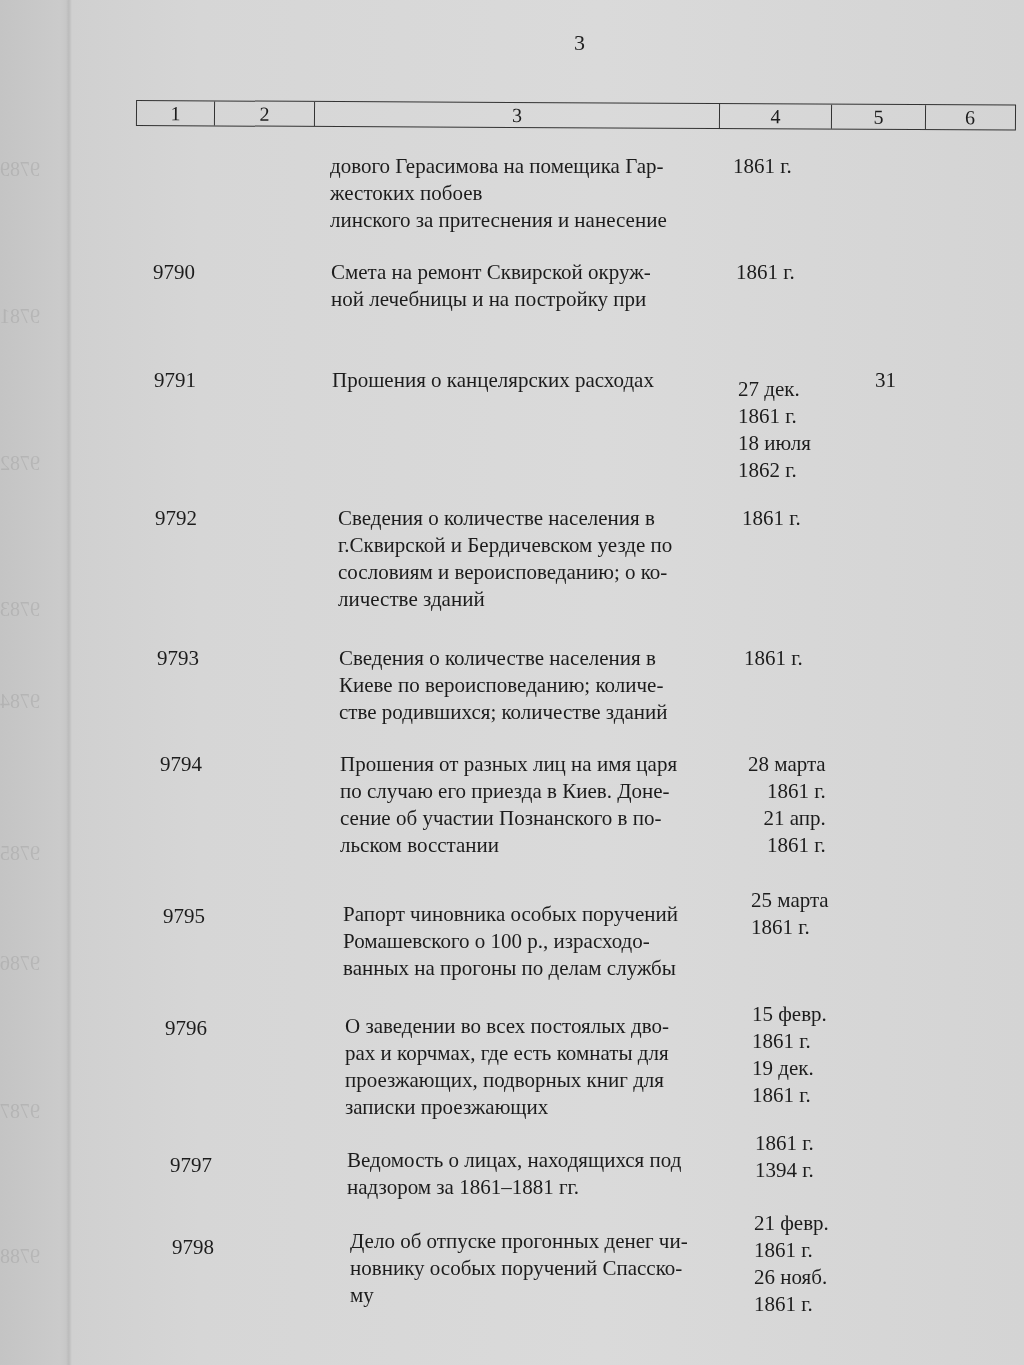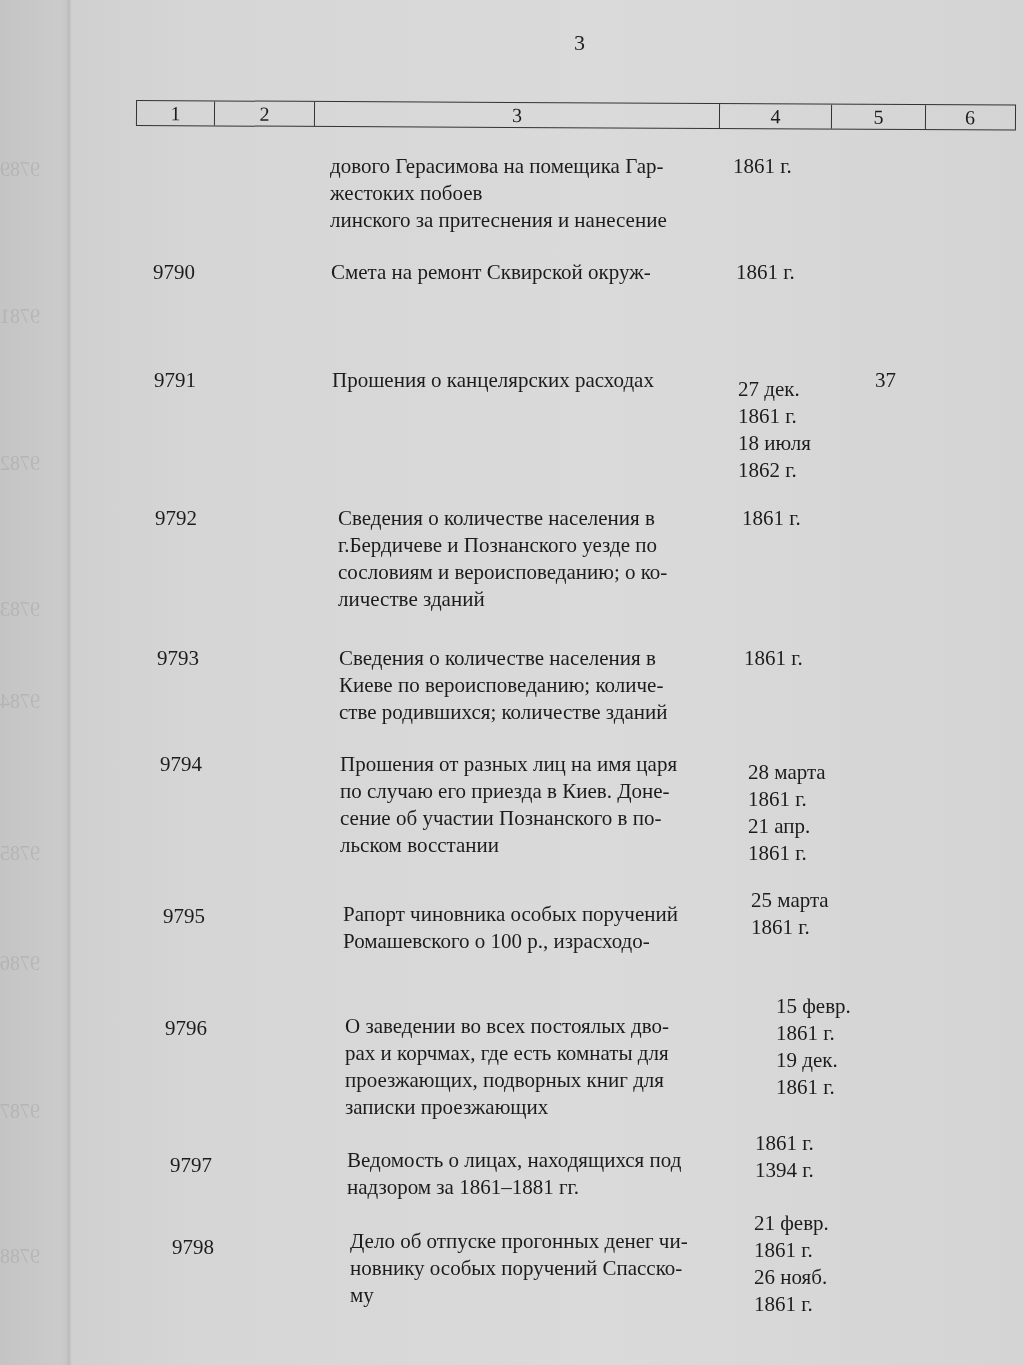--- a/index.html
+++ b/index.html
@@ -124,45 +124,46 @@
   </div>
   <div class="dates" style="left:580px; top:0;">
     <div>1861 г.</div>
   </div>
 </div>
 
 <div class="entry" style="left:153px; top:259px;">
   <div class="num">9790</div>
   <div class="title" style="left:178px; top:0;">
     <div>Смета на ремонт Сквирской окруж-</div>
+    <div>ной лечебницы и на постройку при</div>
   </div>
   <div class="dates" style="left:583px; top:0;">
     <div>1861 г.</div>
   </div>
 </div>
 
 <div class="entry" style="left:154px; top:367px;">
   <div class="num">9791</div>
   <div class="title" style="left:178px; top:0;">
     <div>Прошения о канцелярских расходах</div>
   </div>
   <div class="dates" style="left:584px; top:1px;margin-top:8px;">
     <div>27 дек.</div>
     <div>1861 г.</div>
     <div>18 июля</div>
     <div>1862 г.</div>
   </div>
-  <div class="sheets" style="left:721px; top:0;">37</div>
+  <div class="sheets" style="left:721px; top:0;">31</div>
 </div>
 
 <div class="entry" style="left:155px; top:505px;">
   <div class="num">9792</div>
   <div class="title" style="left:183px; top:0;">
     <div>Сведения о количестве населения в</div>
-    <div>г.Бердичеве и Познанского уезде по</div>
+    <div>г.Сквирской и Бердичевском уезде по</div>
     <div>сословиям и вероисповеданию; о ко-</div>
     <div>личестве зданий</div>
   </div>
   <div class="dates" style="left:587px; top:0;">
     <div>1861 г.</div>
   </div>
 </div>
 
 <div class="entry" style="left:157px; top:645px;">
   <div class="num">9793</div>
@@ -177,49 +178,50 @@
 </div>
 
 <div class="entry" style="left:160px; top:751px;">
   <div class="num">9794</div>
   <div class="title" style="left:180px; top:0;">
     <div>Прошения от разных лиц на имя царя</div>
     <div>по случаю его приезда в Киев. Доне-</div>
     <div>сение об участии Познанского в по-</div>
     <div>льском восстании</div>
   </div>
-  <div class="dates" style="left:588px; top:8px;">
+  <div class="dates" style="left:588px; top:0;text-align:right;">
     <div>28 марта</div>
     <div>1861 г.</div>
     <div>21 апр.</div>
     <div>1861 г.</div>
   </div>
 </div>
 
 <div class="entry" style="left:163px; top:887px;">
   <div class="num" style="top:16px;">9795</div>
   <div class="title" style="left:180px; top:14px;">
     <div>Рапорт чиновника особых поручений</div>
     <div>Ромашевского о 100 р., израсходо-</div>
+    <div>ванных на прогоны по делам службы</div>
   </div>
   <div class="dates" style="left:588px; top:0;">
     <div>25 марта</div>
     <div>1861 г.</div>
   </div>
 </div>
 
 <div class="entry" style="left:165px; top:993px;">
   <div class="num" style="top:22px;">9796</div>
   <div class="title" style="left:180px; top:20px;">
     <div>О заведении во всех постоялых дво-</div>
     <div>рах и корчмах, где есть комнаты для</div>
     <div>проезжающих, подворных книг для</div>
     <div>записки проезжающих</div>
   </div>
-  <div class="dates" style="left:587px; top:0;margin-left:24px;">
+  <div class="dates" style="left:587px; top:8px;">
     <div>15 февр.</div>
     <div>1861 г.</div>
     <div>19 дек.</div>
     <div>1861 г.</div>
   </div>
 </div>
 
 <div class="entry" style="left:170px; top:1130px;">
   <div class="num" style="top:22px;">9797</div>
   <div class="title" style="left:177px; top:17px;">

